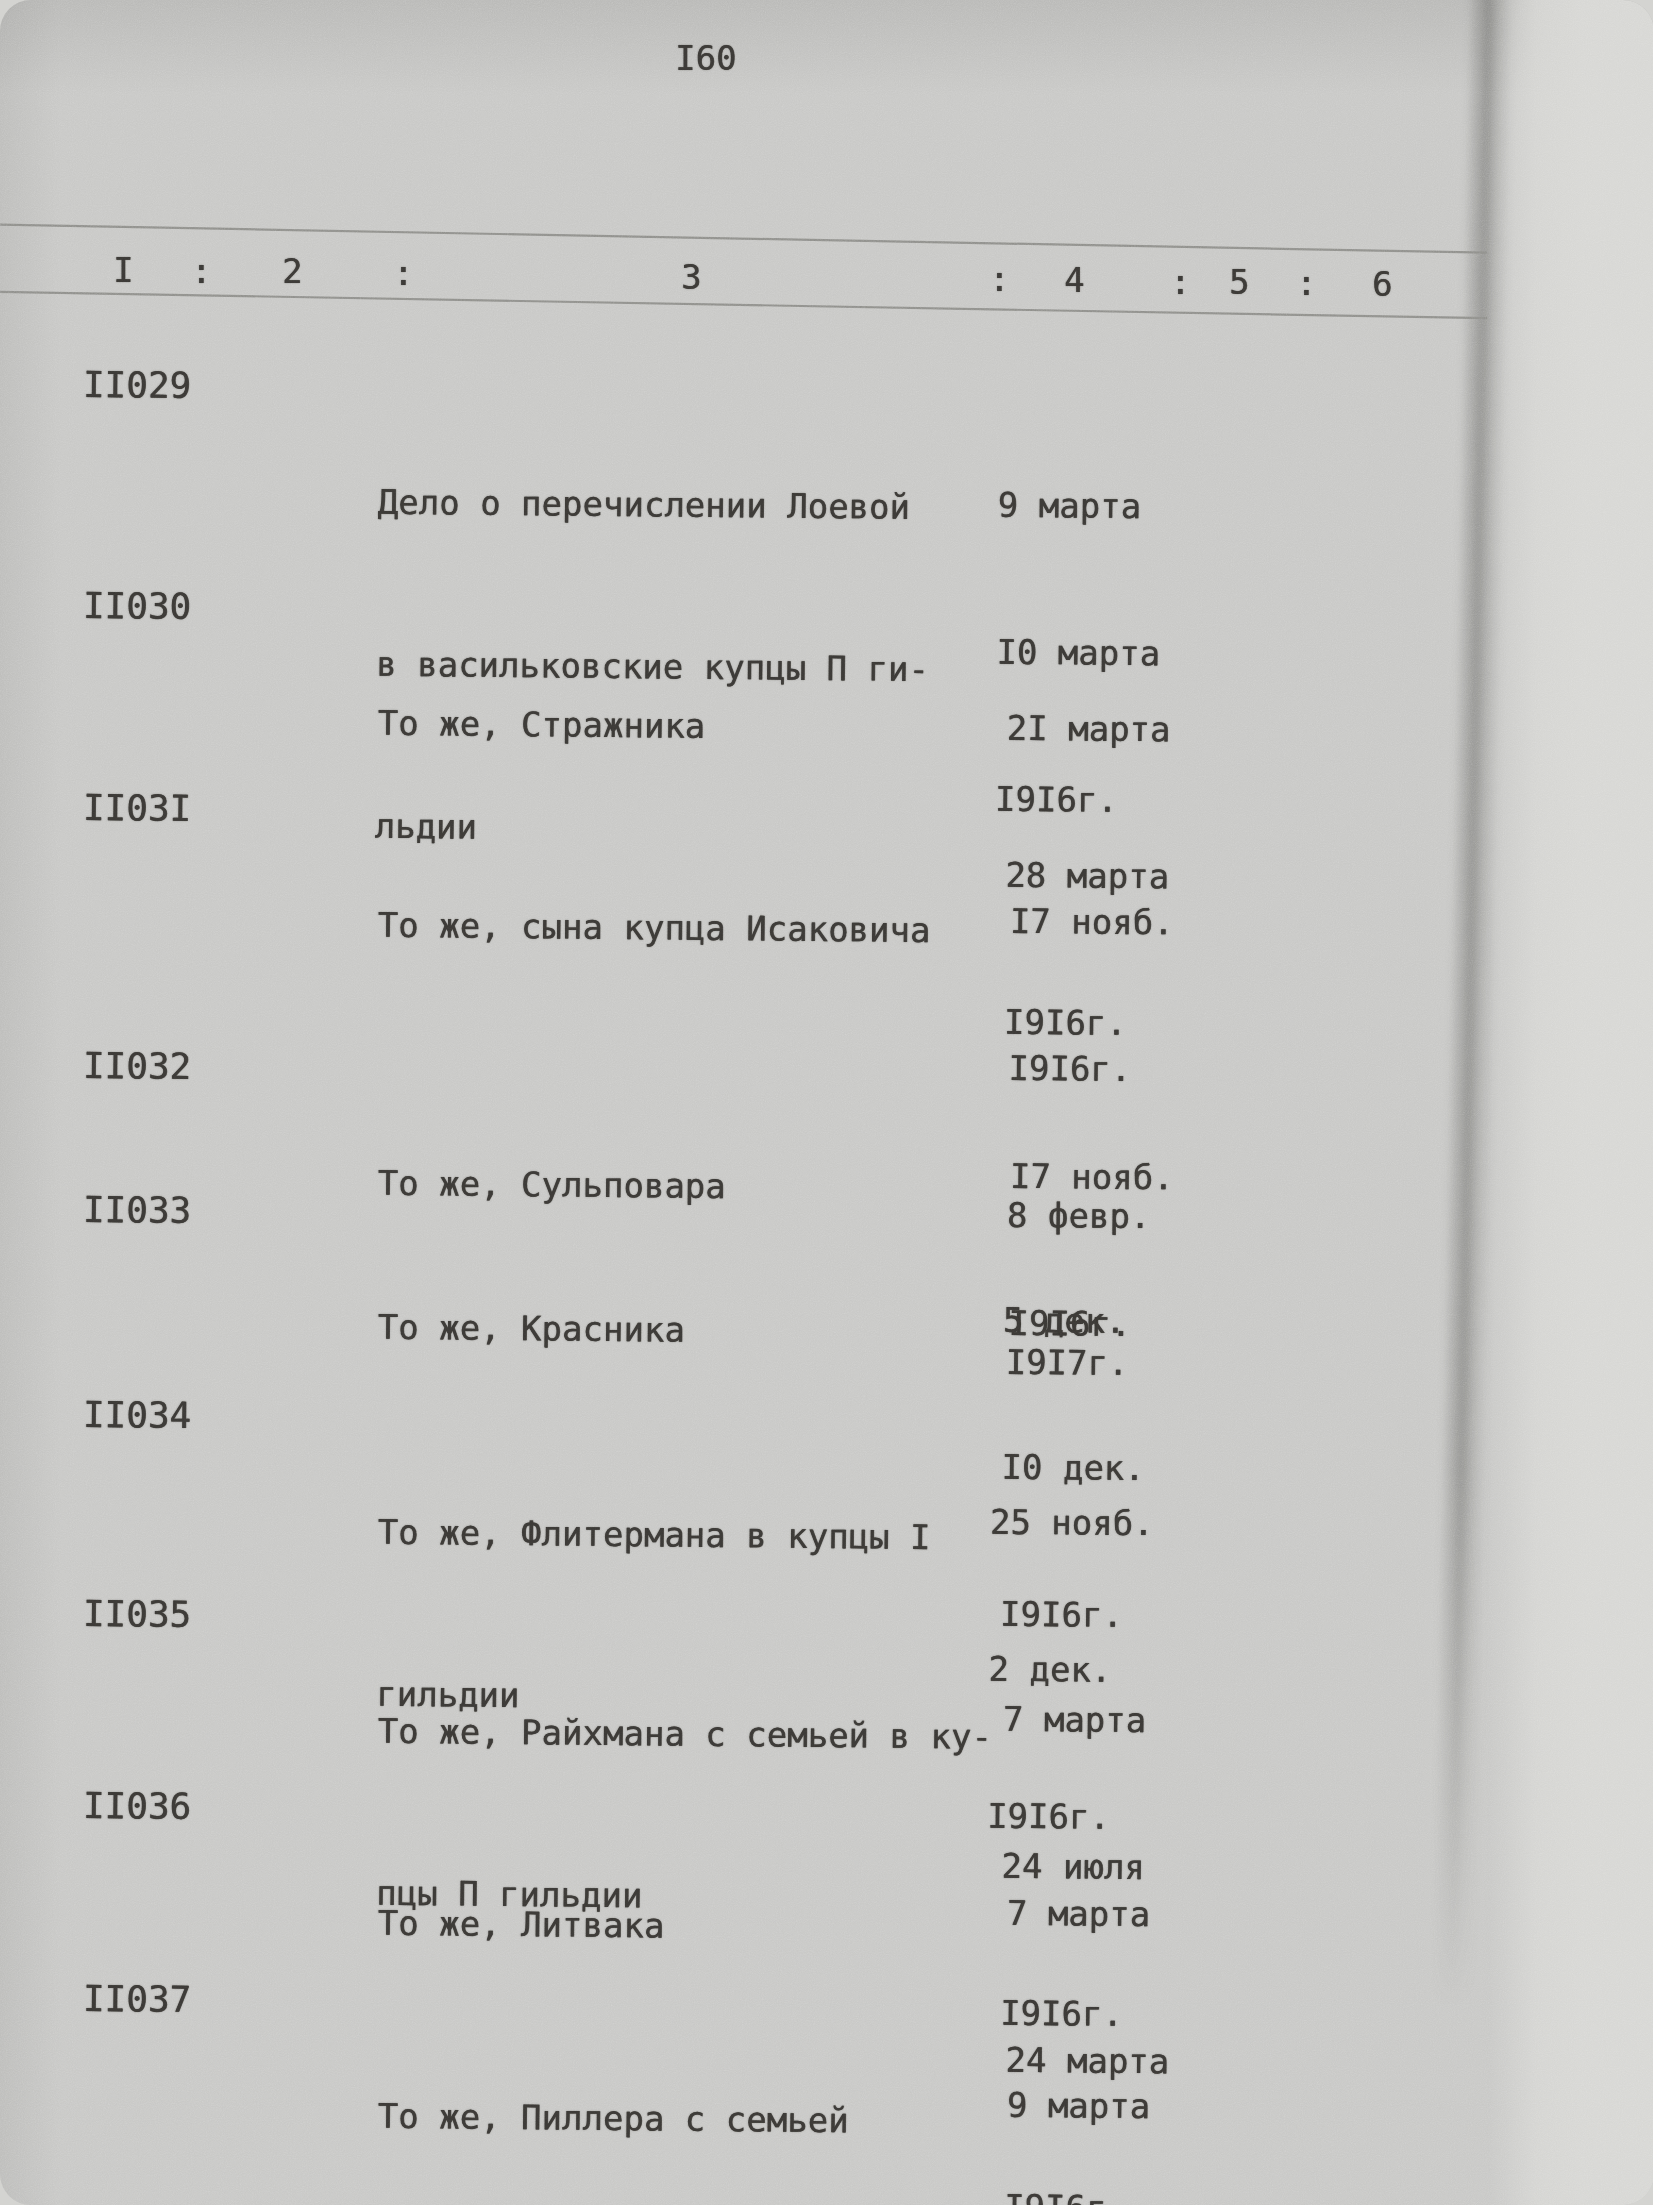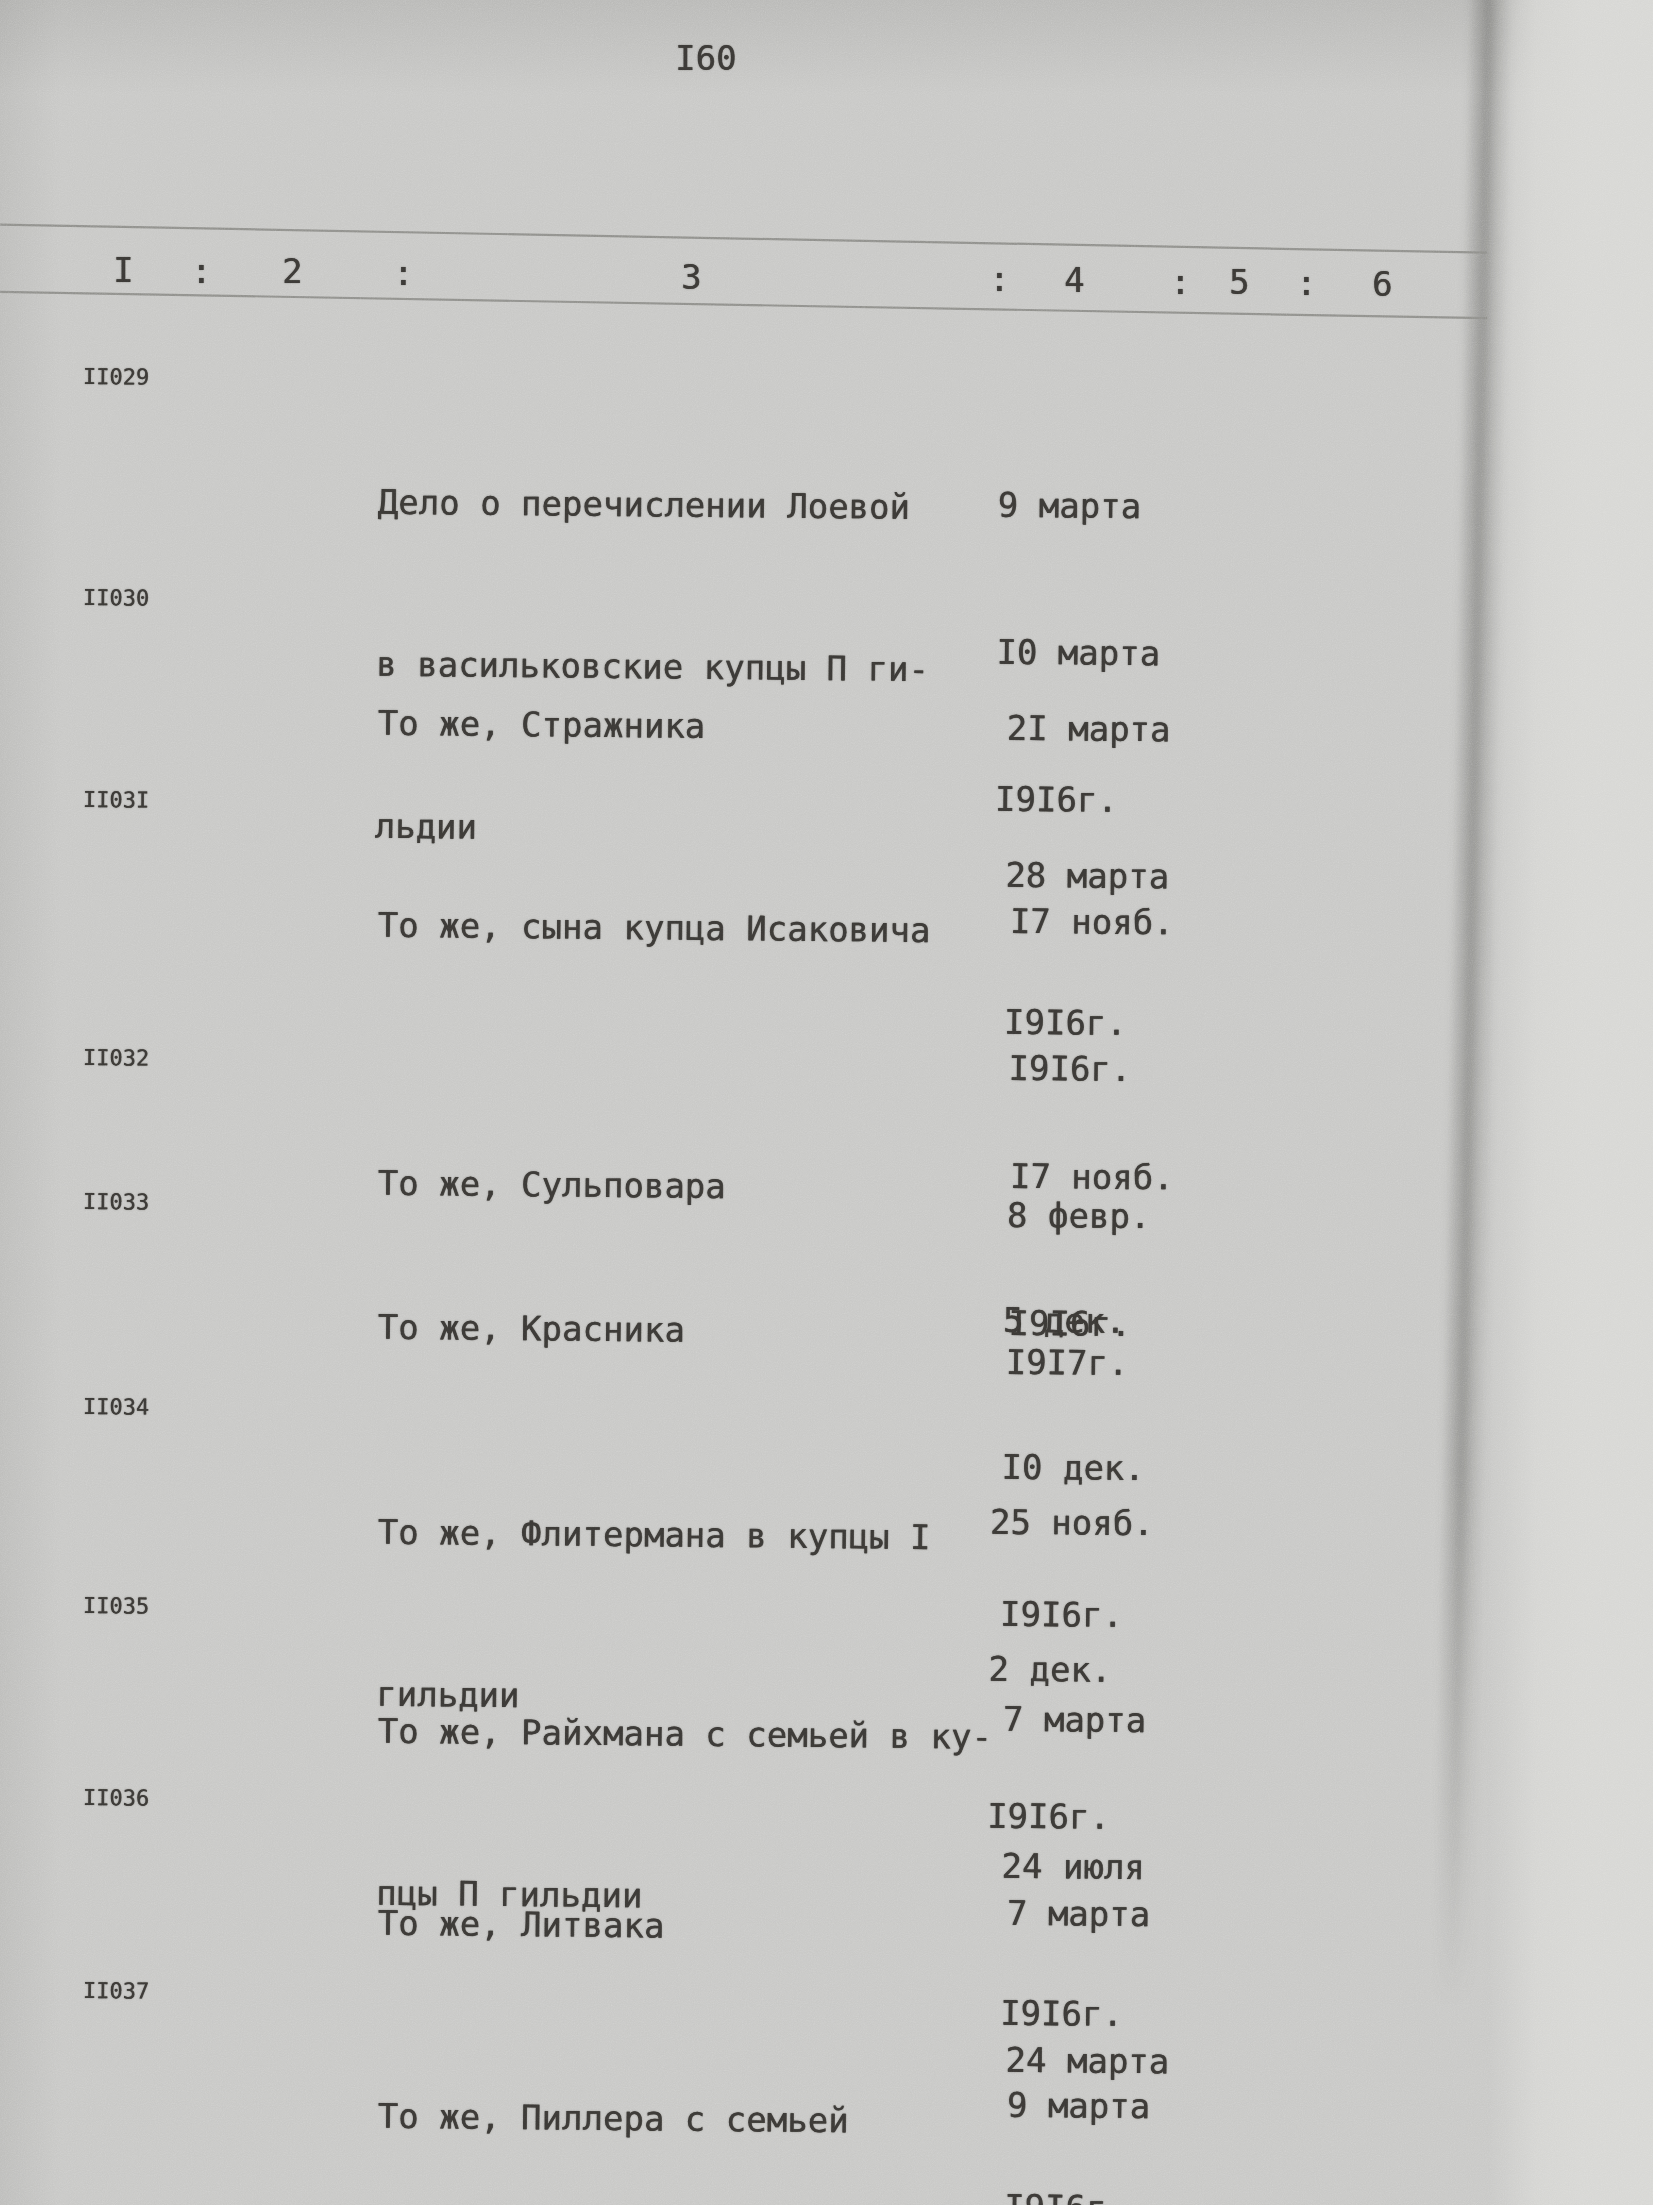--- a/index.html
+++ b/index.html
@@ -3,20 +3,21 @@
 <meta charset="utf-8">
 <style>
   html,body{margin:0;padding:0;background:#d4d4d1;}
   .scan{
     position:relative;
     width:1654px;height:2205px;
     overflow:hidden;
     background:#c8c8c6;
     font-family:"DejaVu Sans Mono","Liberation Mono",monospace;
     color:#3a3835;
+    border-radius:31px;
   }
   
   .shade-top{
     position:absolute;left:0;top:0;width:100%;height:94px;
     background:linear-gradient(to bottom, rgba(95,95,92,0.14), rgba(95,95,92,0) 100%);
   }
   .shade-left{
     position:absolute;left:0;top:0;width:60px;height:100%;
     background:linear-gradient(to right, rgba(95,95,92,0.10), rgba(95,95,92,0));
   }
@@ -53,21 +54,21 @@
   .h6{left:1064px;top:263px;}
   .h7{left:1170px;top:265px;}
   .h8{left:1229px;top:265px;}
   .h9{left:1296px;top:266px;}
   .h10{left:1372px;top:267px;}
   
   .row{
     position:absolute;left:0;width:1540px;
     transform:rotate(0.55deg);transform-origin:83px 0;
   }
-  .num{position:absolute;left:83px;top:0;font-size:22px;white-space:pre;
+  .num{position:absolute;left:83px;top:0;font-size:36px;white-space:pre;
        text-shadow:0 0 1.7px rgba(55,52,48,0.55), 0.5px 0 0 rgba(55,52,48,0.75);}
   .desc{position:absolute;left:379px;top:0;font-size:34px;line-height:54px;white-space:pre;
        text-shadow:0 0 1.7px rgba(55,52,48,0.55), 0.5px 0 0 rgba(55,52,48,0.75);}
   .dates{position:absolute;font-size:34px;line-height:49px;white-space:pre;
        text-shadow:0 0 1.7px rgba(55,52,48,0.55), 0.5px 0 0 rgba(55,52,48,0.75);}
   .r0{top:364px;} .r0 .dates{left:999px;top:10.2px;}
   .r1{top:585px;} .r1 .dates{left:1008px;top:12px;}
   .r2{top:787px;} .r2 .dates{left:1011px;top:2.6px;}
   .r3{top:1045px;} .r3 .dates{left:1011px;top:0;}
   .r4{top:1189px;} .r4 .dates{left:1004px;top:0;}

